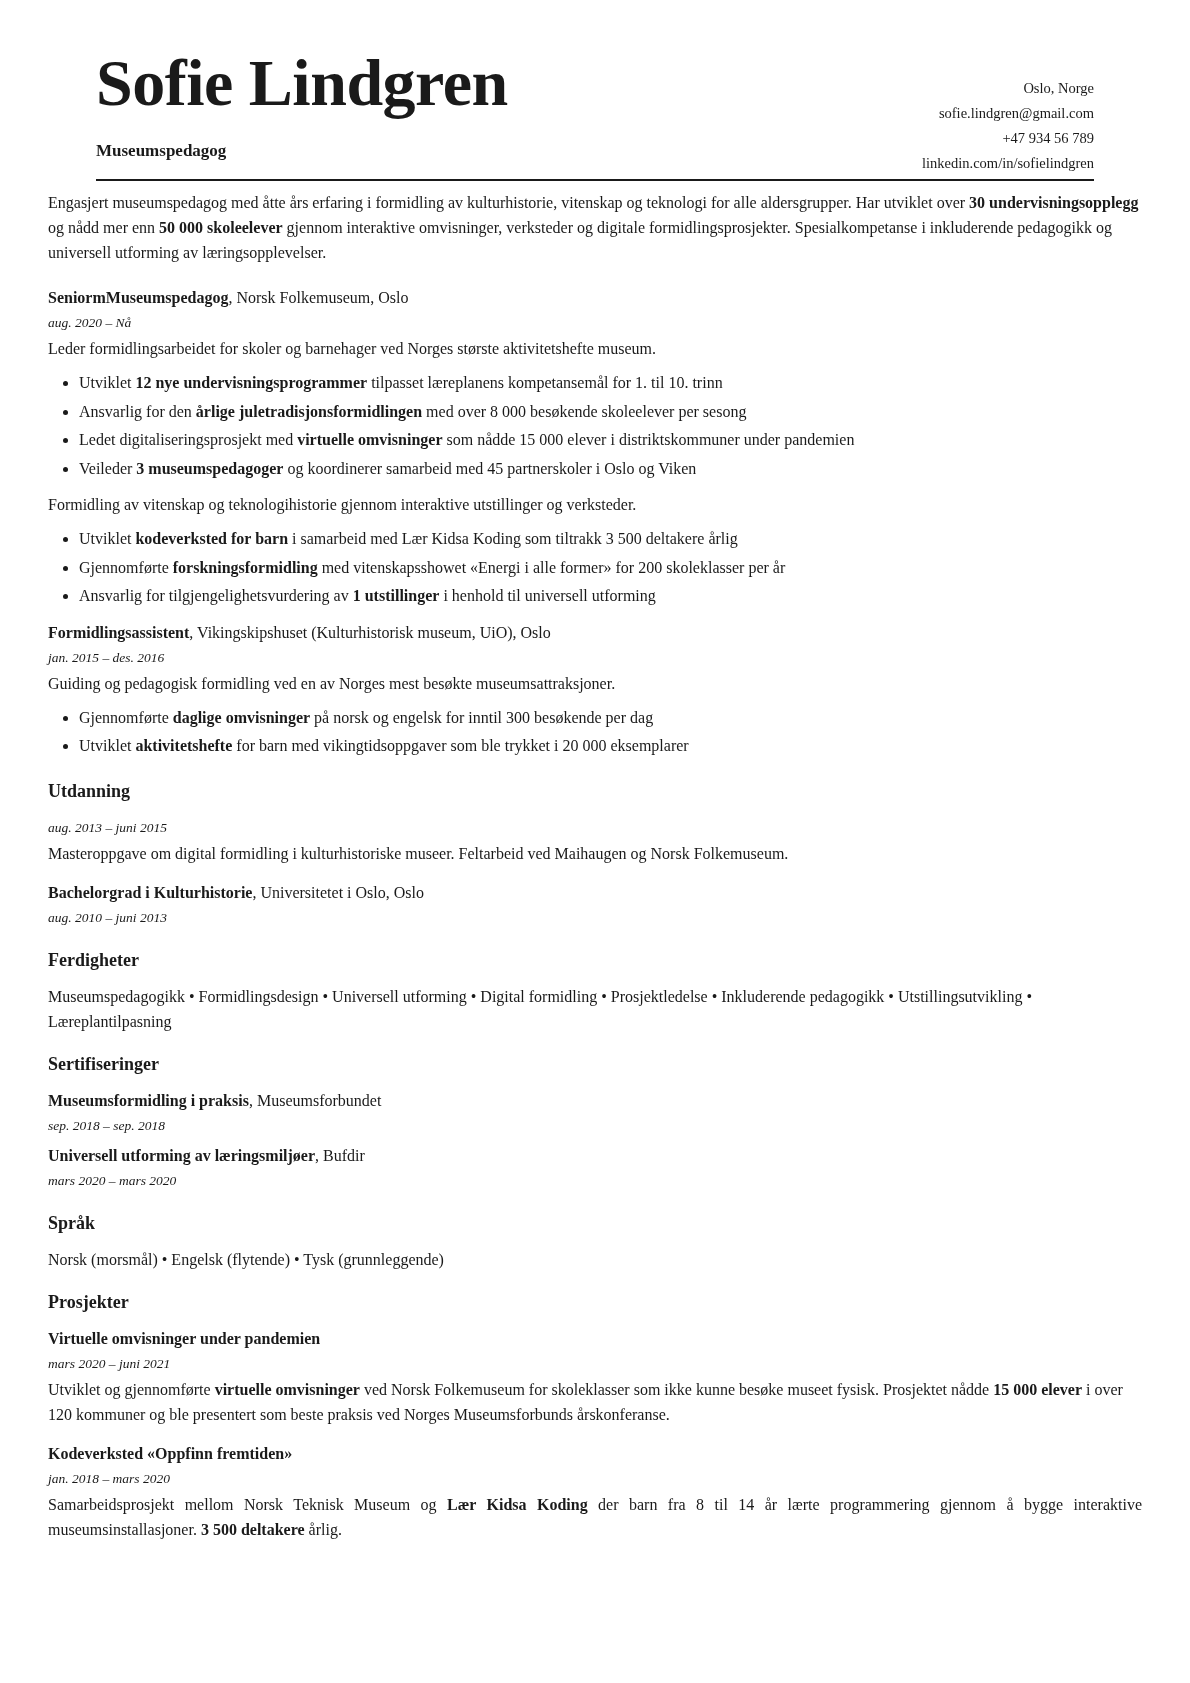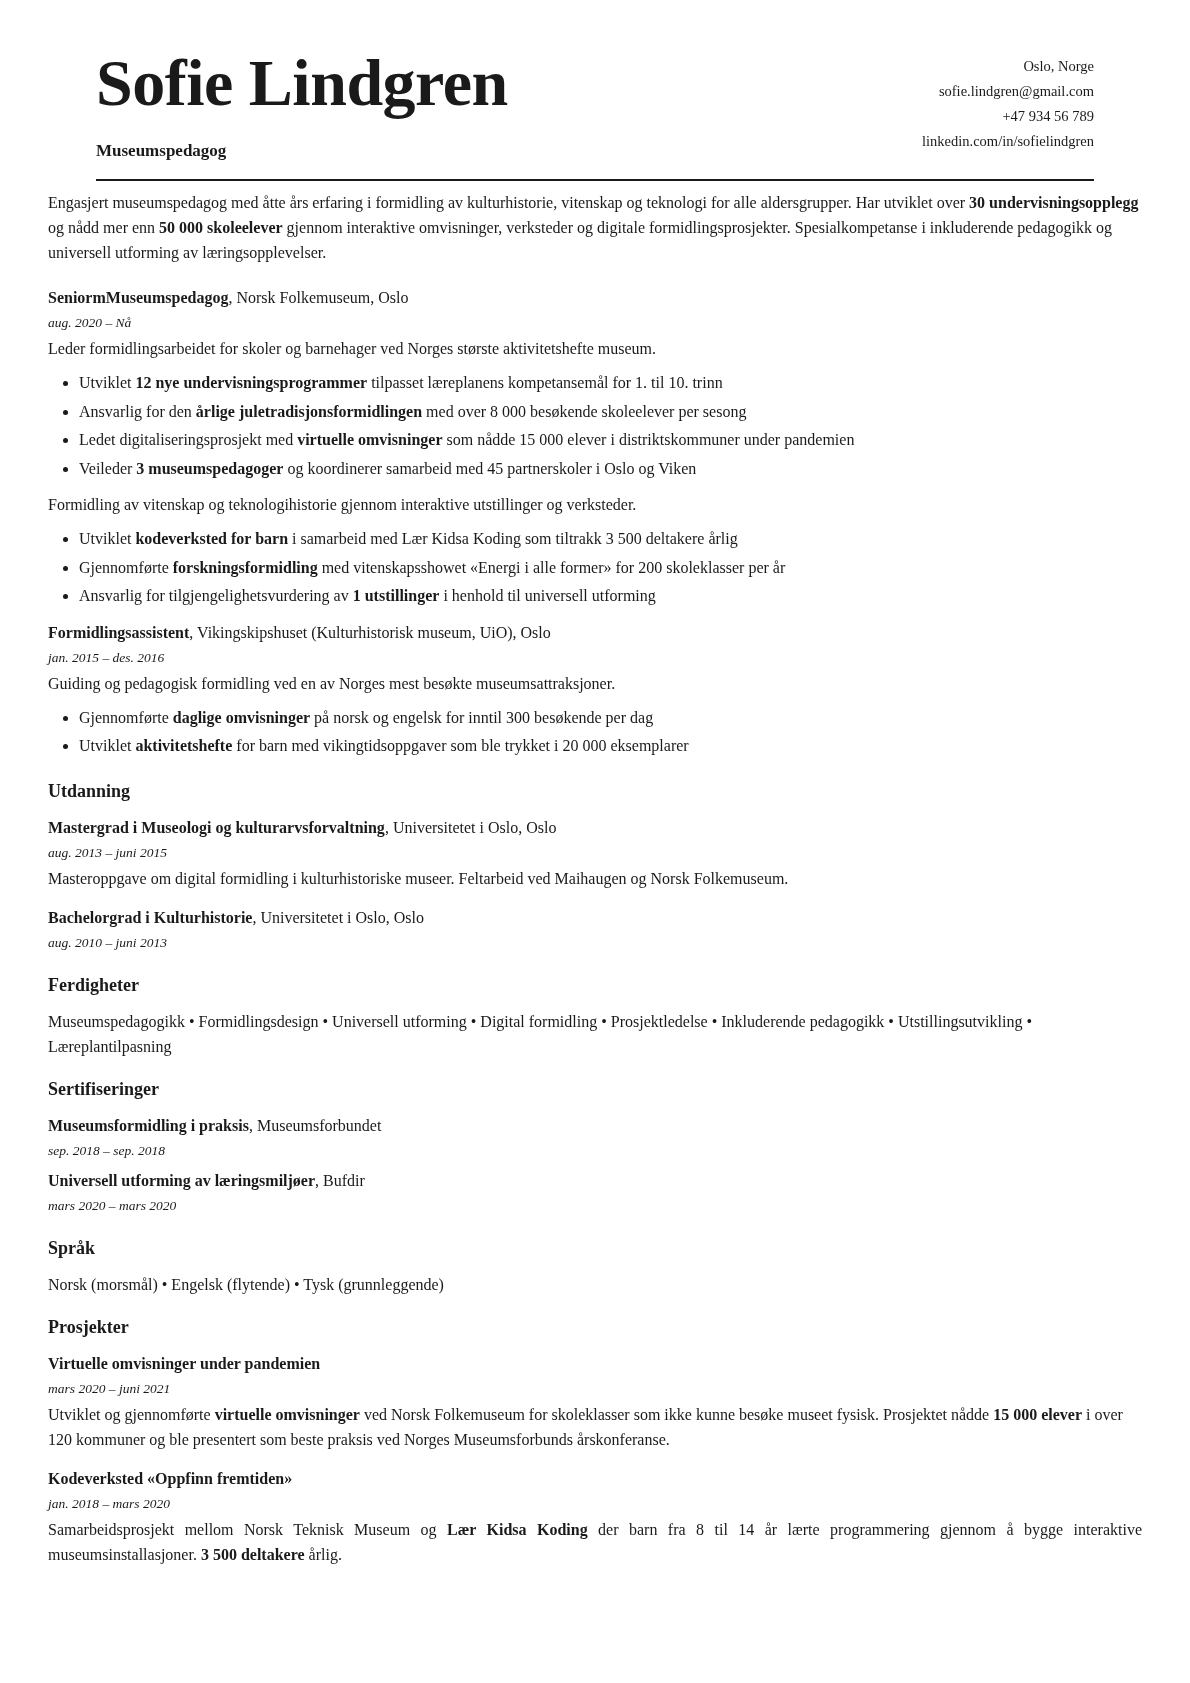--- a/index.html
+++ b/index.html
@@ -12,21 +12,21 @@
     .header { position: relative; height: 224px; }
     .name {
       position: absolute; left: 48px; top: 50px; margin: 0;
       font-size: 66px; font-weight: bold; letter-spacing: -0.5px; line-height: 1;
     }
     .job-title {
       position: absolute; left: 48px; top: 141px; margin: 0;
       font-size: 17px; font-weight: bold;
     }
     .contact {
-      position: absolute; right: 48px; top: 54px; text-align: right;
+      position: absolute; right: 48px; top: 76px; text-align: right;
       font-size: 14.5px; line-height: 25px;
     }
     .contact div { white-space: nowrap; }
     .rule { position: absolute; left: 48px; right: 48px; top: 179px; height: 2px; background: #1a1a1a; }
     .content { position: absolute; left: 48px; right: 48px; top: 190px; font-size: 16px; line-height: 25px; }
     .summary { margin: 0 0 20px 0; }
     .section-title { font-size: 18px; font-weight: bold; margin: 0 0 12px 0; line-height: 24px; }
     .entry-head { display: flex; justify-content: space-between; align-items: baseline; line-height: 25px; flex-direction: column; }
     .entry-date { font-style: italic; font-size: 13.5px; white-space: nowrap; }
     .entry-desc { margin: 1px 0 0 0; }
@@ -91,21 +91,20 @@
           <li><span>Gjennomførte </span><b>daglige omvisninger</b><span> på norsk og engelsk for inntil 300 besøkende per dag</span></li>
           <li><span>Utviklet </span><b>aktivitetshefte</b><span> for barn med vikingtidsoppgaver som ble trykket i 20 000 eksemplarer</span></li>
         </ul>
       </div>
     </div>
 
     <div class="section">
       <h2 class="section-title">Utdanning</h2>
       <div class="entry">
         <div class="entry-head">
-          <span><b>Mastergrad i Museologi og kulturarvsforvaltning</b><span>, Universitetet i Oslo, Oslo</span></span>
           <span class="entry-date">aug. 2013 – juni 2015</span>
         </div>
         <div class="entry-desc">Masteroppgave om digital formidling i kulturhistoriske museer. Feltarbeid ved Maihaugen og Norsk Folkemuseum.</div>
       </div>
       <div class="entry" style="margin-top:14px">
         <div class="entry-head">
           <span><b>Bachelorgrad i Kulturhistorie</b><span>, Universitetet i Oslo, Oslo</span></span>
           <span class="entry-date">aug. 2010 – juni 2013</span>
         </div>
       </div>

